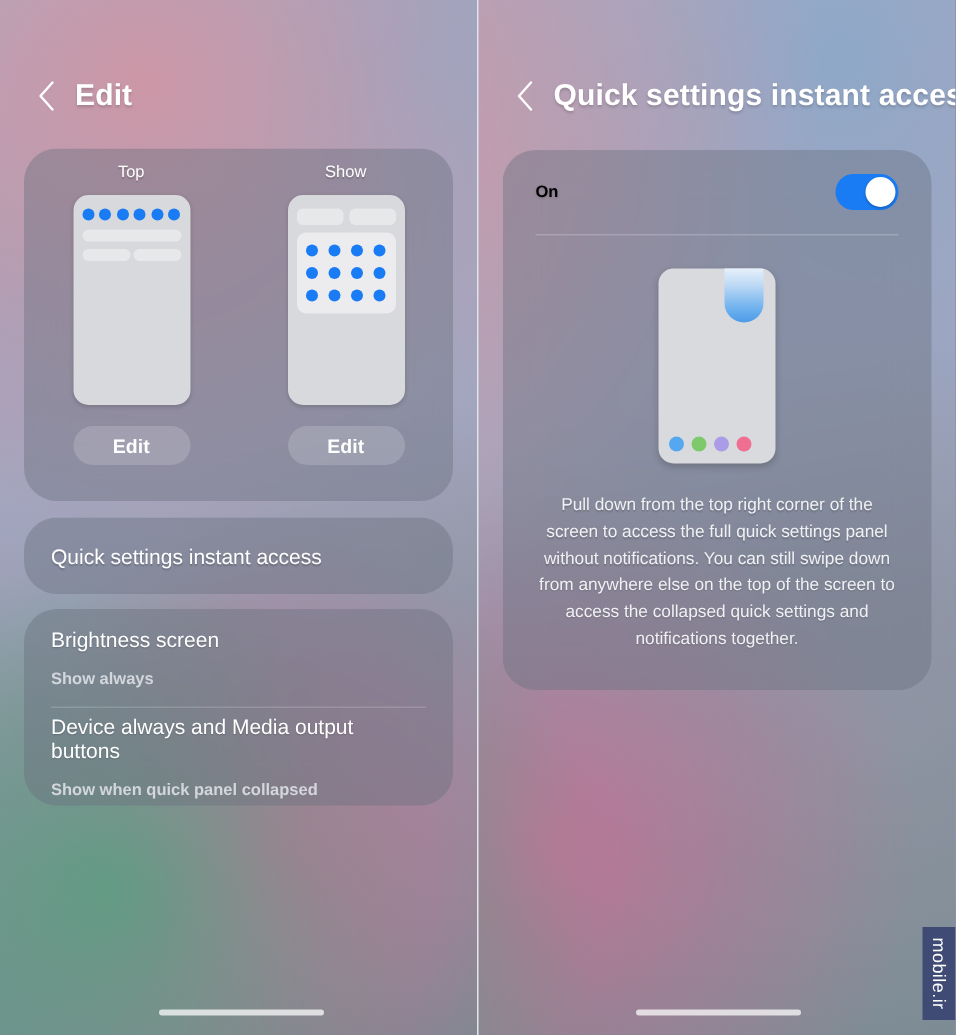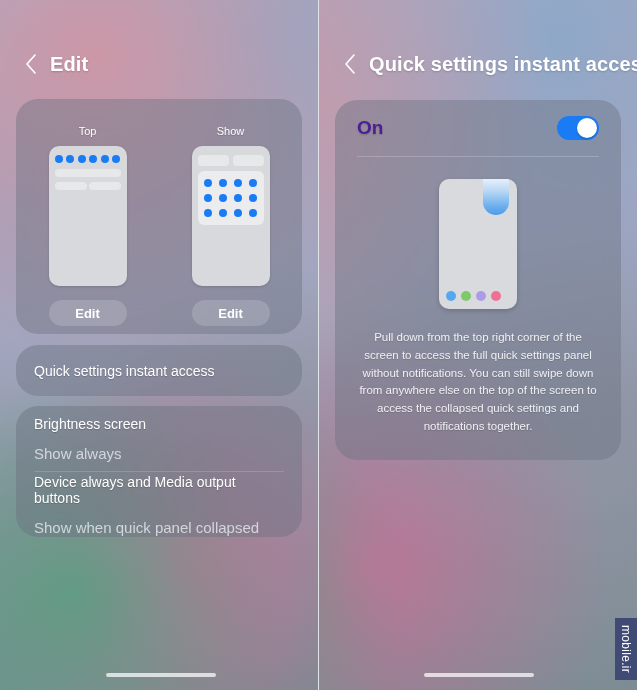--- a/index.html
+++ b/index.html
@@ -61,21 +61,21 @@
     backdrop-filter:blur(12px);
     border-radius:22px;
     z-index:2;
   }
 
   
   #preview-card { left:16px; top:99px; width:286px; height:235px; }
 
   .preview-row {
     display:flex; justify-content:space-around;
-    padding-top:26px; height:100%;
+    padding-top:10px; height:100%;
   }
   .preview-col { width:104px; display:flex; flex-direction:column; align-items:center; }
   .preview-label {
     color:#ffffff; font-size:11px; font-weight:400; margin-bottom:9px;
     text-shadow:0 1px 1px rgba(0,0,0,0.2);
   }
   .phone {
     width:78px; height:140px; border-radius:10px;
     background:#d8d9dc; position:relative; overflow:hidden;
     box-shadow:0 1px 3px rgba(0,0,0,0.16);
@@ -111,36 +111,36 @@
     border:none; color:#ffffff; font-size:13px; font-weight:700;
     font-family:"Liberation Sans", sans-serif;
     cursor:pointer; display:flex; align-items:center; justify-content:center;
   }
 
   #qsia-card { left:16px; top:345px; width:286px; height:51px; }
   .row-single {
     height:100%; display:flex; align-items:center; padding:0 18px;
   }
   .row-title { color:#ffffff; font-size:14px; text-shadow:0 1px 1px rgba(0,0,0,0.2); }
-  .row-sub { color:#d3d6dd; font-size:15px; margin-top:13px; }
+  .row-sub { color:#d3d6dd; font-size:11px; margin-top:13px;font-weight:bold; }
 
   #settings-card { left:16px; top:406px; width:286px; height:131px; }
   .row-2line {
     padding:0 18px; display:flex; flex-direction:column; justify-content:center;
     height:65px;
   }
   .inner-divider { height:1px; background:rgba(255,255,255,0.16); margin:0 18px; }
 
   
   #toggle-card { left:16px; top:100px; width:286px; height:360px; }
   .toggle-row {
     height:56px; display:flex; align-items:center; justify-content:space-between;
     padding:0 22px;
   }
-  .toggle-label { color:#4c1d95; font-size:19px; font-weight:700; text-shadow:0 1px 2px rgba(0,0,0,0.2); }
+  .toggle-label { color:#000000; font-size:11px; font-weight:700; text-shadow:0 1px 2px rgba(0,0,0,0.2); }
   .switch {
     width:42px; height:24px; border-radius:12px; background:#1a7cf5;
     position:relative; cursor:pointer; flex:none;
   }
   .switch .knob {
     position:absolute; top:2px; right:2px; width:20px; height:20px;
     border-radius:50%; background:#ffffff;
     box-shadow:0 1px 2px rgba(0,0,0,0.25);
   }
   .toggle-divider { height:1px; background:rgba(255,255,255,0.2); margin:0 22px; }

